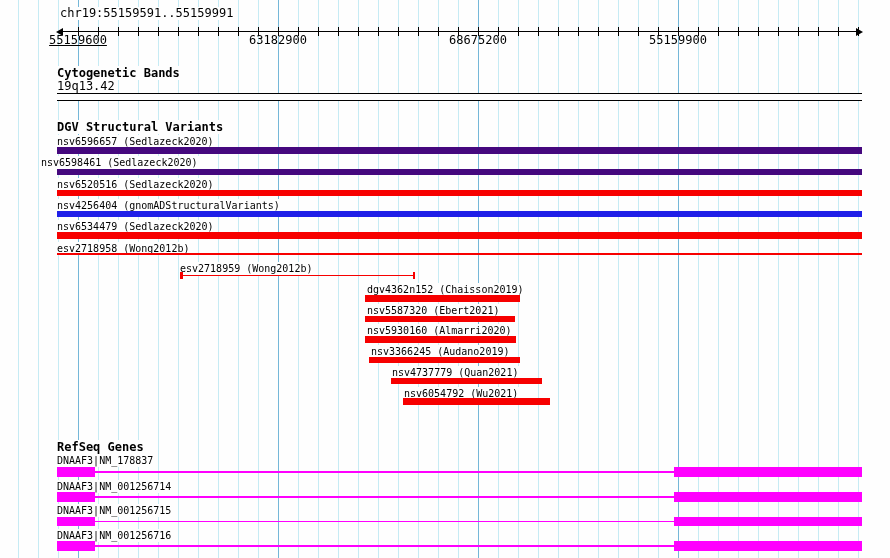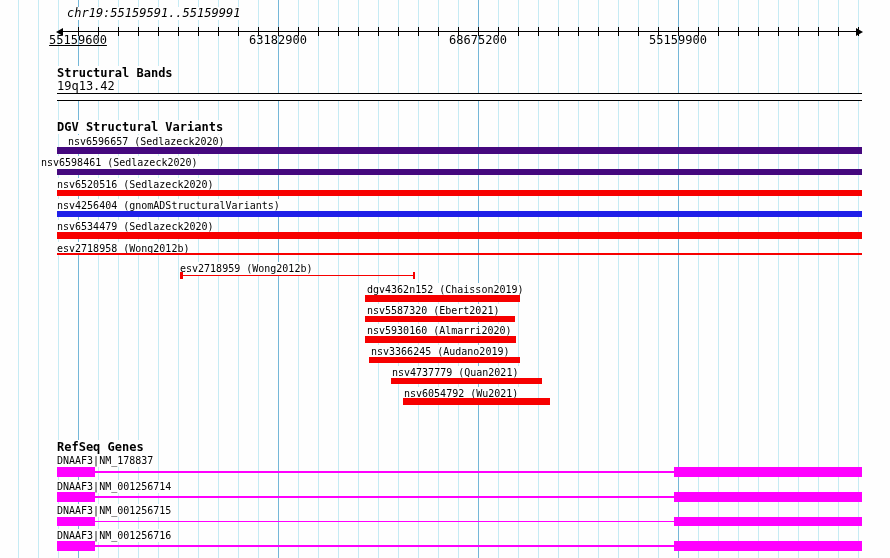--- a/index.html
+++ b/index.html
@@ -77,21 +77,21 @@
       <div class="gridline" style="left: 738px; background: rgb(198, 235, 244);"></div>
       <div class="gridline" style="left: 758px; background: rgb(198, 235, 244);"></div>
       <div class="gridline" style="left: 778px; background: rgb(198, 235, 244);"></div>
       <div class="gridline" style="left: 798px; background: rgb(198, 235, 244);"></div>
       <div class="gridline" style="left: 818px; background: rgb(198, 235, 244);"></div>
       <div class="gridline" style="left: 838px; background: rgb(198, 235, 244);"></div>
       <div class="gridline" style="left: 858px; background: rgb(198, 235, 244);"></div>
     </div>
 
   <div id="ruler">
-    <div id="region-label" class="ruler-text" style="left: 67px; top: 7px; font-style: italic;">chr19:55159591..55159991</div>
+    <div id="region-label" class="ruler-text" style="left: 60px; top: 7px;">chr19:55159591..55159991</div>
     <div id="axis" class="axis-line" style="left: 59px; top: 31px; width: 801px;"></div>
     <div id="arrow-left" class="arrow left" style="left: 56px; top: 27.5px;"></div>
     <div id="arrow-right" class="arrow right" style="left: 856px; top: 27.5px;"></div>
     <div id="ticks">
         <div class="tick" style="left: 78px; top: 27px;"></div>
         <div class="tick" style="left: 98px; top: 27px;"></div>
         <div class="tick" style="left: 118px; top: 27px;"></div>
         <div class="tick" style="left: 138px; top: 27px;"></div>
         <div class="tick" style="left: 158px; top: 27px;"></div>
         <div class="tick" style="left: 178px; top: 27px;"></div>
@@ -132,29 +132,29 @@
       </div>
     <div id="tick-labels">
         <div class="tick-num" style="left: 78px; top: 34px; text-decoration: underline;">55159600</div>
         <div class="tick-num" style="left: 278px; top: 34px;">63182900</div>
         <div class="tick-num" style="left: 478px; top: 34px;">68675200</div>
         <div class="tick-num" style="left: 678px; top: 34px;">55159900</div>
       </div>
   </div>
 
   <div>
-    <div id="cyto-title" class="sec-title" style="left: 57px; top: 66px;">Structural Bands</div>
+    <div id="cyto-title" class="sec-title" style="left: 57px; top: 66px;">Cytogenetic Bands</div>
     <div id="cyto-band-label" class="tlabel" style="left: 57px; top: 80px; font: 12px / 13px &quot;DejaVu Sans Mono&quot;, monospace;">19q13.42</div>
     <div id="cyto-box" class="band-box" style="left: 57px; top: 93px; width: 805px; height: 8px;"></div>
   </div>
 
   <div>
     <div id="dgv-title" class="sec-title" style="left: 57px; top: 120px;">DGV Structural Variants</div>
     <div id="variants">
-        <div class="tlabel" style="left: 68px; top: 135px;">nsv6596657 (Sedlazeck2020)</div>
+        <div class="tlabel" style="left: 57px; top: 135px;">nsv6596657 (Sedlazeck2020)</div>
         <div>
           <div class="bar" style="left: 57px; top: 147px; width: 805px; height: 6.5px; background: rgb(69, 8, 126);"></div>
         </div>
         <div class="tlabel" style="left: 41px; top: 156px;">nsv6598461 (Sedlazeck2020)</div>
         <div>
           <div class="bar" style="left: 57px; top: 168.5px; width: 805px; height: 6.5px; background: rgb(69, 8, 126);"></div>
         </div>
         <div class="tlabel" style="left: 57px; top: 178px;">nsv6520516 (Sedlazeck2020)</div>
         <div>
           <div class="bar" style="left: 57px; top: 189.5px; width: 805px; height: 6.5px; background: rgb(247, 0, 0);"></div>

